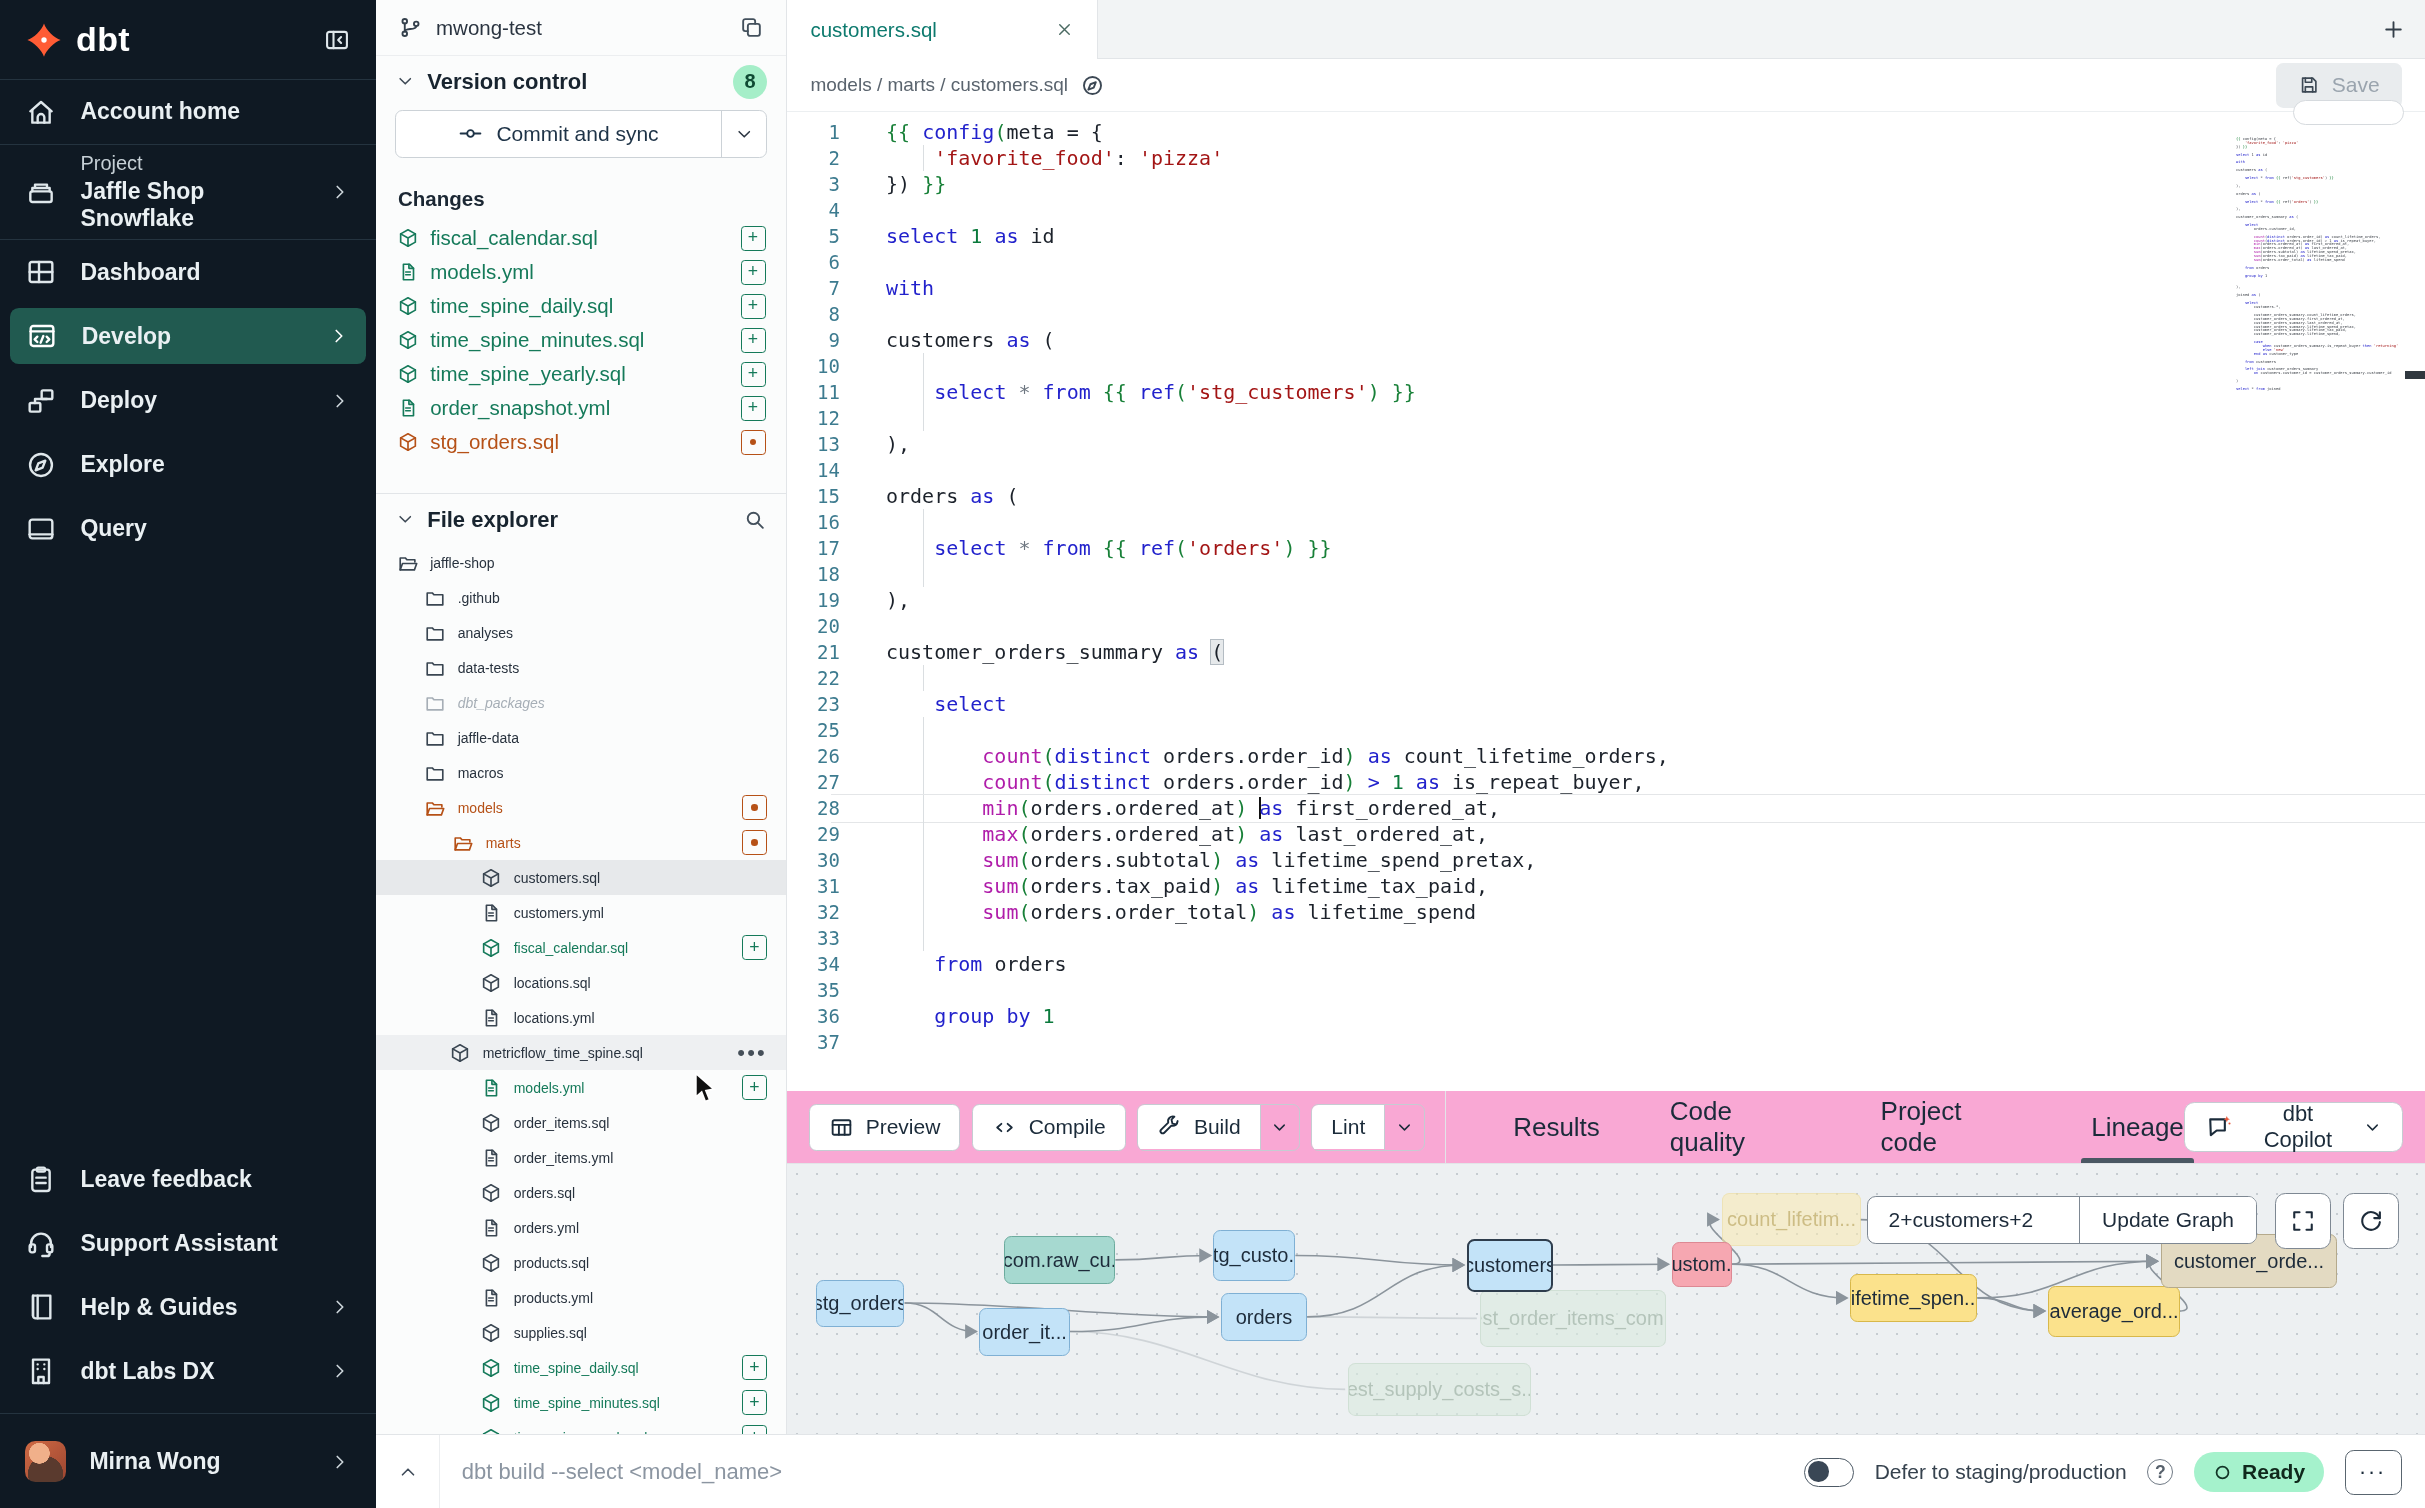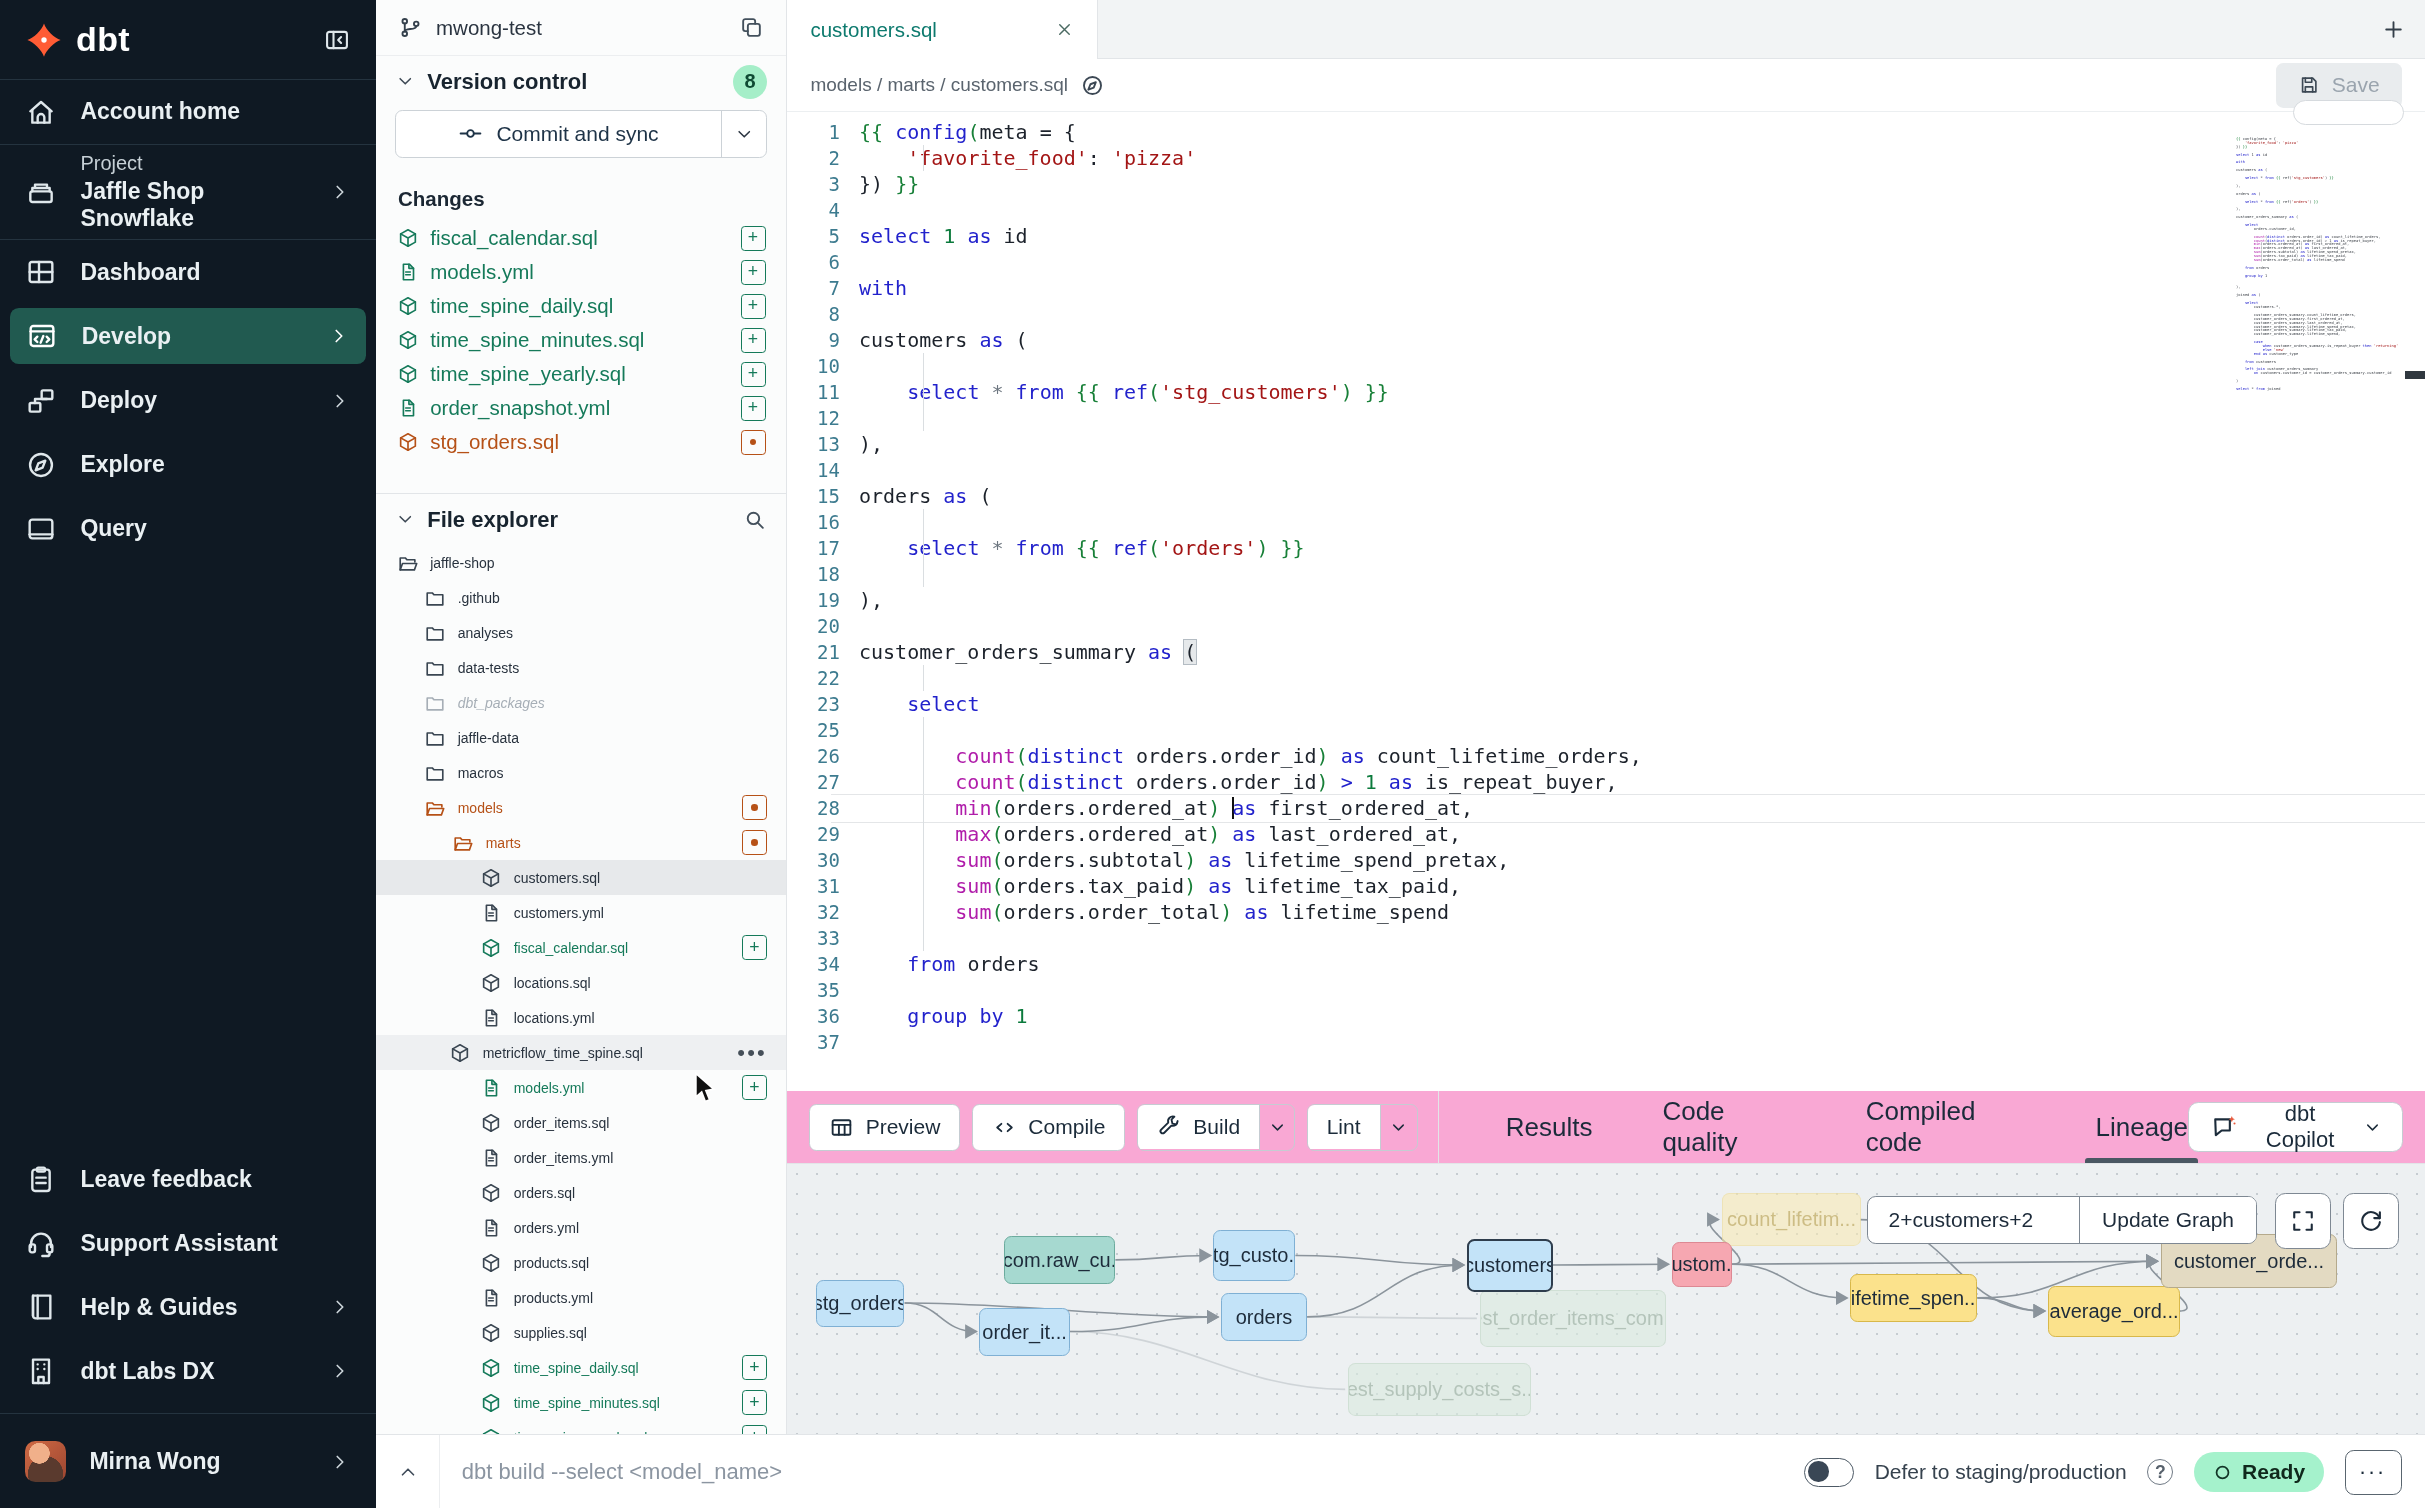--- a/index.html
+++ b/index.html
@@ -77,21 +77,21 @@
   .crumb{font-size:19px;color:#5a646e}
   #crumbrow .icon{color:#3c4854}
   .savebtn{margin-left:auto;height:45px;padding:0 22px;border:none;border-radius:7.3px;background:#e9ecee;color:#9aa4ae;font-size:21px;display:inline-flex;align-items:center;gap:11.7px}
   .savebtn .icon{color:#9aa4ae}
 
   
   #editor{position:absolute;left:0;top:112px;right:0;height:979px;background:#fff;font-family:"DejaVu Sans Mono","Liberation Mono",monospace}
   #codelines{position:absolute;inset:7.3px 0 0 0}
   .codeline{position:relative;height:26px;line-height:26px;font-size:20px;white-space:pre;color:#1c222b}
   .codeline .ln{position:absolute;left:0;width:53px;text-align:right;color:#3d7b8f;font-size:19px}
-  .codeline .ct{position:absolute;left:72px;right:0}
+  .codeline .ct{position:absolute;left:99px;right:0}
   .codeline.guide::after{content:"";position:absolute;left:136px;top:0;bottom:0;width:0.7px;background:#dadee1}
   .codeline.active::before{content:"";position:absolute;left:44px;right:0;top:-1.5px;bottom:-1.5px;border-top:1.5px solid #e4e6e8;border-bottom:1.5px solid #e4e6e8}
   .tk-k{color:#2222cc}.tk-f{color:#b01daa}.tk-s{color:#a31515}.tk-n{color:#0b7a3c}
   .tk-j{color:#188038}.tk-p{color:#188038}.tk-o{color:#6e7781}.tk-d{color:#1c222b}
   .tk-m{background:#e6e9eb;outline:1.5px solid #b4bcc3;color:#1c222b}
   .caret{display:inline-block;width:2.2px;height:22px;background:#111;vertical-align:-3.7px;margin-right:-2.2px}
   #minimap{position:absolute;left:1449px;top:26px;width:161px;font-size:3.7px;line-height:3.9px;white-space:pre;color:#3a3f46;font-family:"DejaVu Sans Mono",monospace}
   #minimap i{font-style:normal}
   .mk{color:#2222cc}.ms{color:#a31515}.mf{color:#b01daa}.mj{color:#188038}
   .scrollpill{position:absolute;left:1506px;top:-11.7px;width:111px;height:25px;border:0.7px solid #d6dade;border-radius:12.5px;background:#fff}
@@ -856,21 +856,21 @@
               <svg viewBox="0 0 24 24" fill="none" stroke="currentColor" stroke-width="1.8" stroke-linecap="round" stroke-linejoin="round">
                 <path d="m6 9 6 6 6-6"></path>
               </svg>
             </span>
           </span>
       </span>
       <span class="tb-div"></span>
       <div id="rtabs">
           <span class="rtab">Results</span>
           <span class="rtab">Code quality</span>
-          <span class="rtab">Compiled code</span>
+          <span class="rtab">Project code</span>
           <span class="rtab active">Lineage</span>
         </div>
       <button class="copilot">
           <span class="icon i38">
             <svg viewBox="0 0 24 24" fill="none" stroke="currentColor" stroke-width="1.8" stroke-linecap="round" stroke-linejoin="round">
               <path d="M4.5 5.5H17v9.5H10L5 19z"></path>
               <path d="M18.7 2.6l.8 1.9 1.9.8-1.9.8-.8 1.9-.8-1.9-1.9-.8 1.9-.8z" fill="#e8593c" stroke="none"></path>
               <circle cx="21" cy="9" r=".9" fill="#e8593c" stroke="none"></circle>
             </svg>
           </span>

